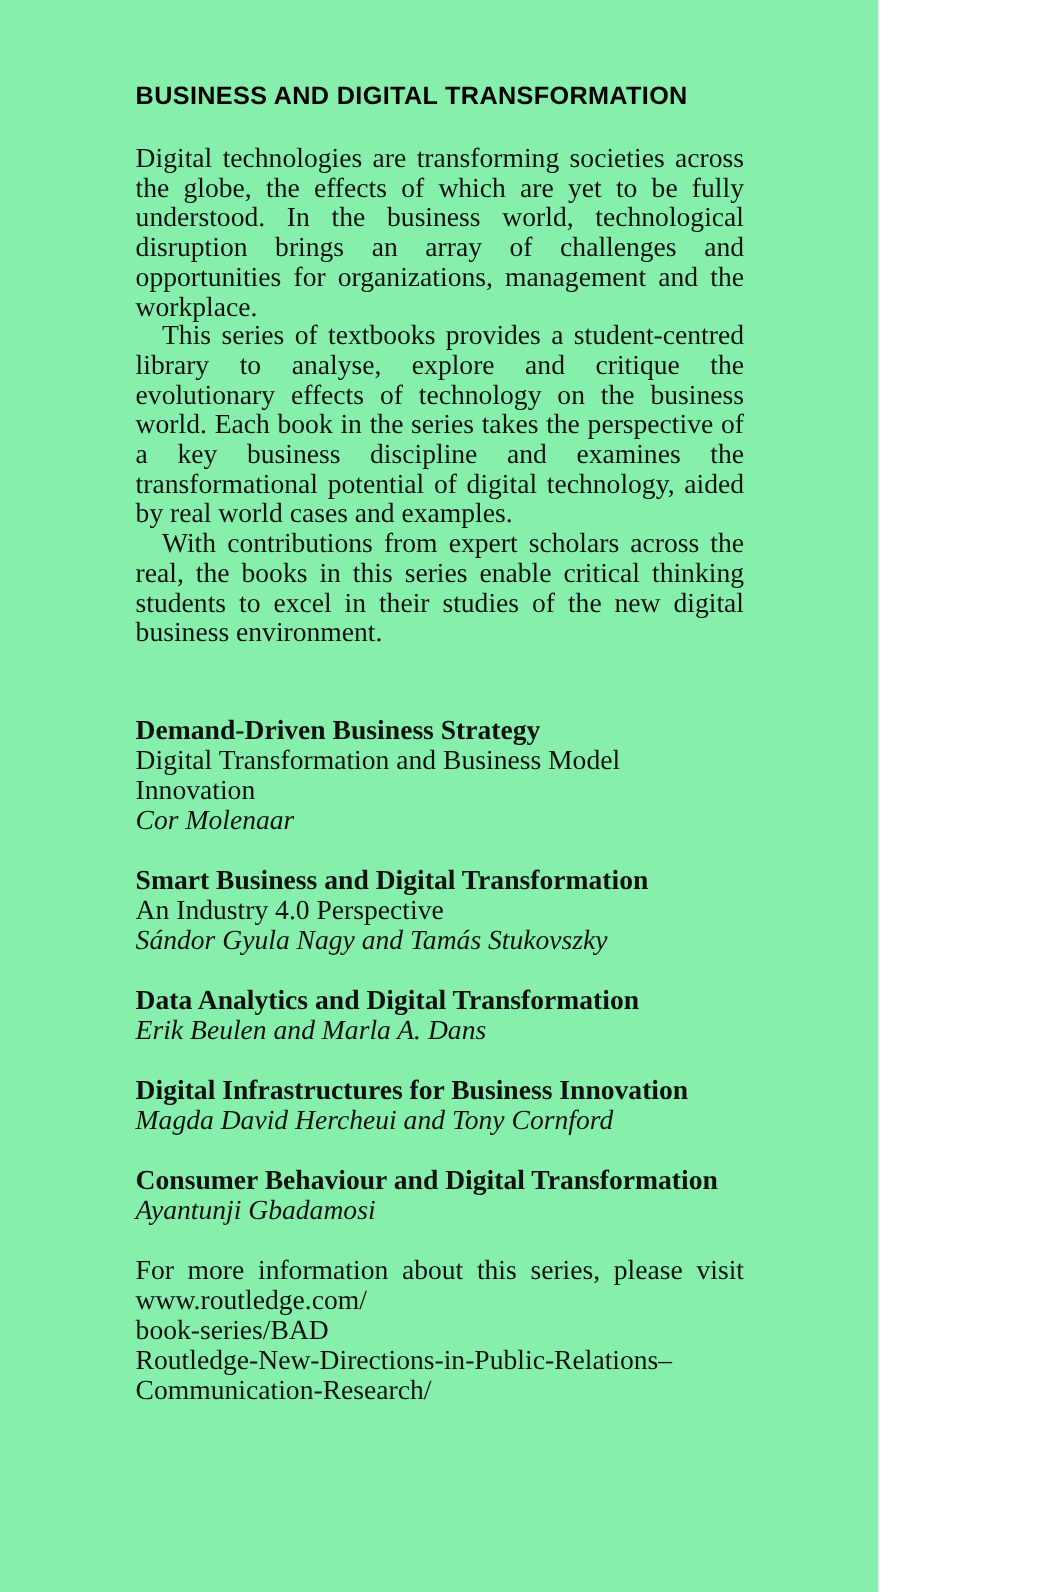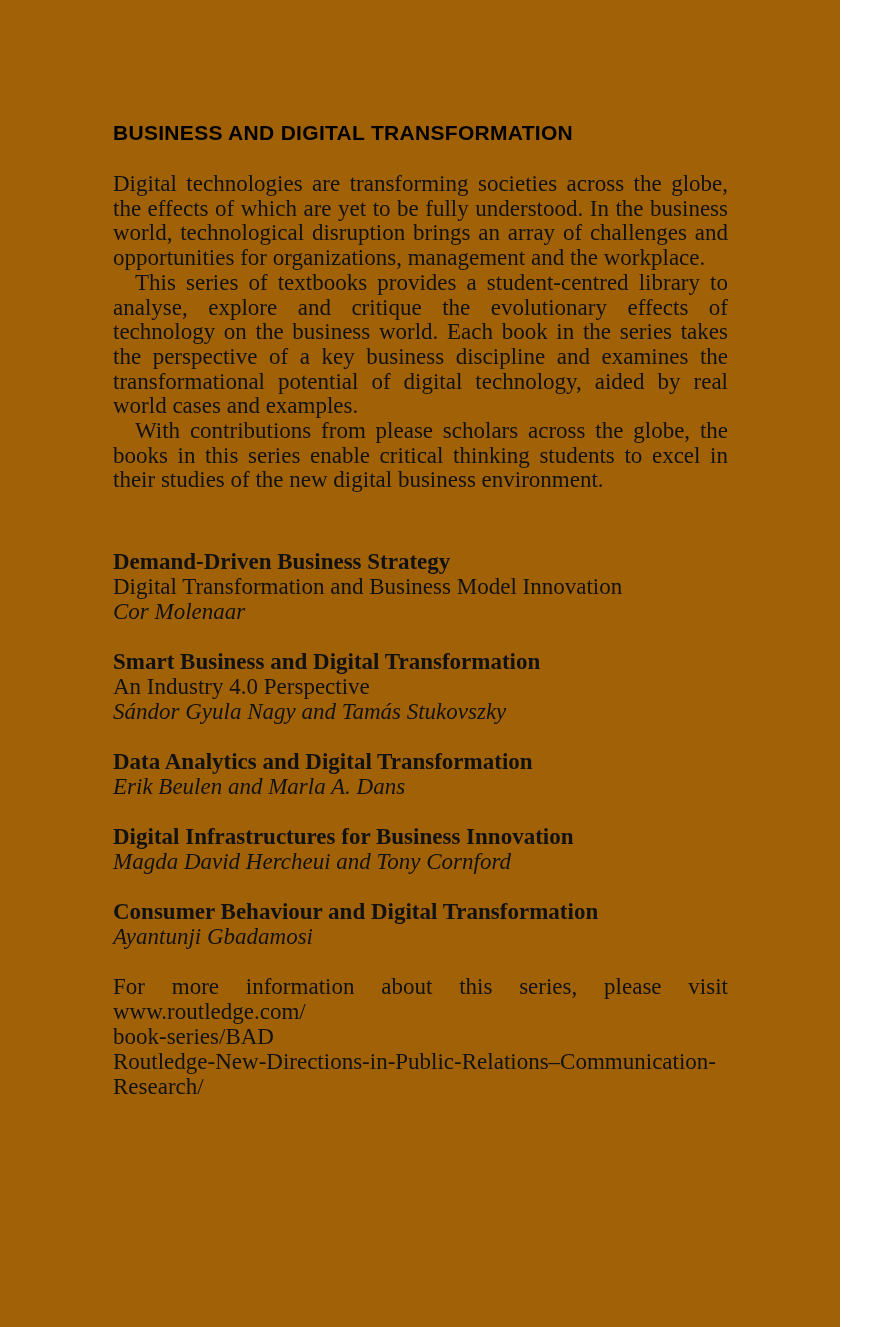--- a/index.html
+++ b/index.html
@@ -2,25 +2,25 @@
 <html><head>
 <meta charset="utf-8">
 <style>
   html, body {
     margin: 0;
     padding: 0;
     background: #ffffff;
   }
   .page {
     position: relative;
-    width: 840px;
+    width: 732px;
     height: 1327px;
-    background: #a16207;
+    background: #86efac;
     box-sizing: border-box;
-    padding: 120px 112px 0 113px;
+    padding: 68px 112px 0 113px;
     color: #111111;
     overflow: hidden;
   }
   .page-title {
     font-family: "Liberation Sans", sans-serif;
     font-weight: 700;
     font-size: 21px;
     line-height: 25px;
     letter-spacing: 0.3px;
     margin: 0 0 27px 0;
@@ -65,21 +65,21 @@
 </head>
 <body>
 
 <div class="page">
 
   <h1 class="page-title">BUSINESS AND DIGITAL TRANSFORMATION</h1>
 
   <div class="intro">
     <p class="first">Digital technologies are transforming societies across the globe, the effects of which are yet to be fully understood. In the business world, technological disruption brings an array of challenges and opportunities for organizations, management and the workplace.</p>
     <p>This series of textbooks provides a student-centred library to analyse, explore and critique the evolutionary effects of technology on the business world. Each book in the series takes the perspective of a key business discipline and examines the transformational potential of digital technology, aided by real world cases and examples.</p>
-    <p>With contributions from please scholars across the globe, the books in this series enable critical thinking students to excel in their studies of the new digital business environment.</p>
+    <p>With contributions from expert scholars across the real, the books in this series enable critical thinking students to excel in their studies of the new digital business environment.</p>
   </div>
 
   <div class="books">
 
     <div class="book">
       <div class="book-title">Demand-Driven Business Strategy</div>
       <div class="book-subtitle">Digital Transformation and Business Model Innovation</div>
       <div class="book-authors">Cor Molenaar</div>
     </div>
 

